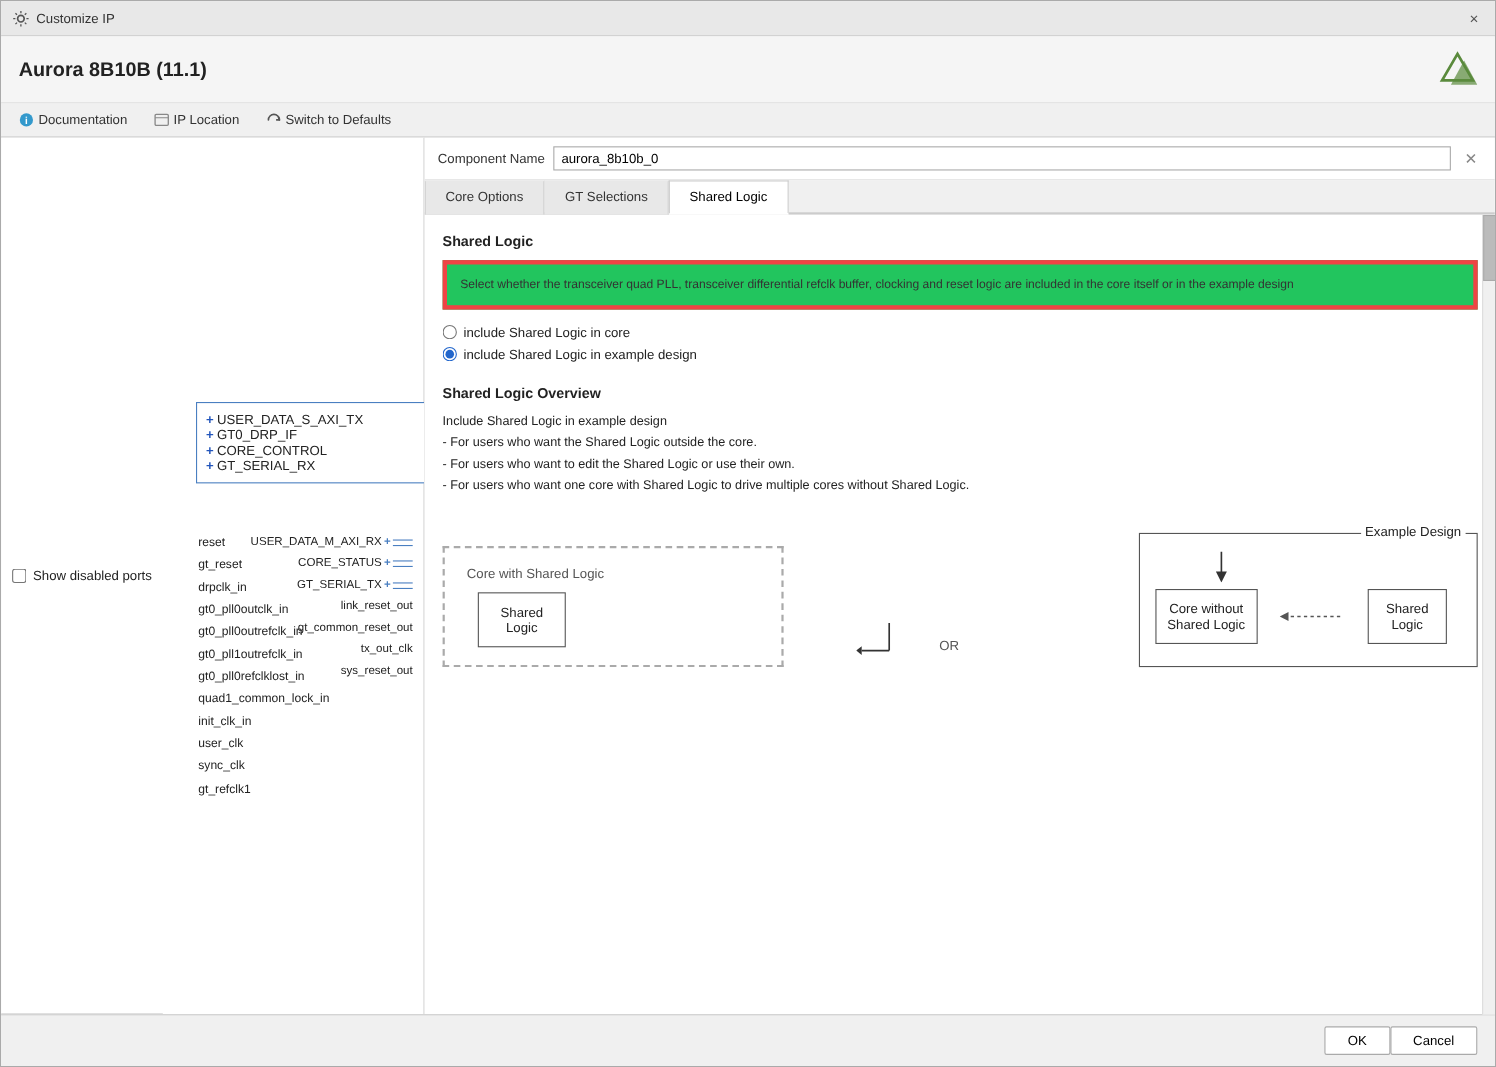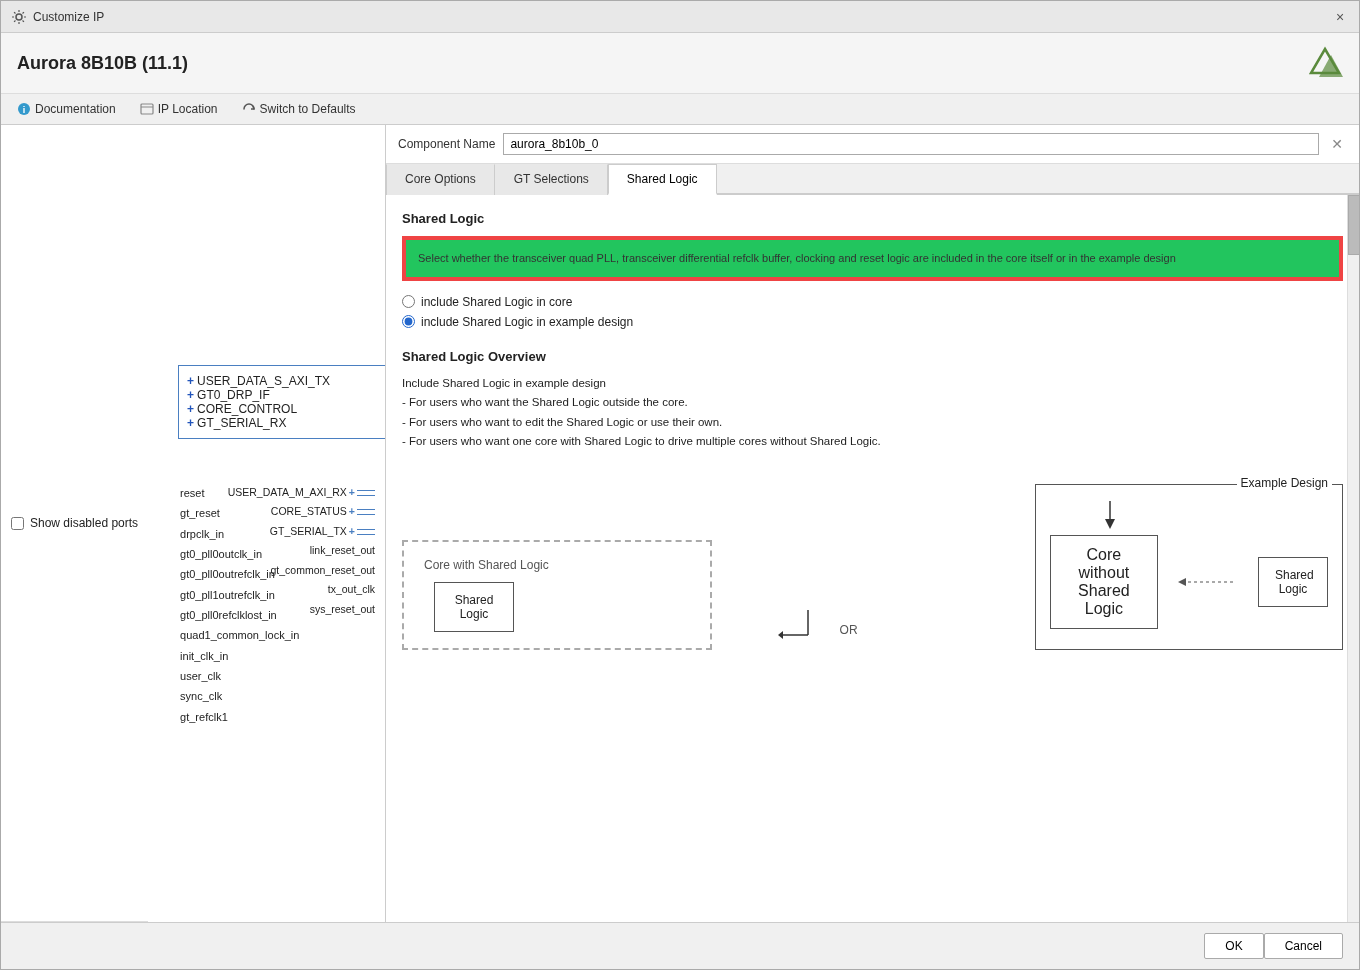--- a/index.html
+++ b/index.html
@@ -216,21 +216,21 @@
           </div>
         </div>
 
         <div style="display:flex;flex-direction:row;align-items:flex-end;gap:6px;margin-top:10px;">
 
           <div style="position:relative;border:2px dashed #aaa;padding:16px 20px;width:340px;">
             <div style="font-size:12px;color:#555;margin-bottom:10px;">Core with Shared Logic</div>
             <div style="border:1.5px solid #555;width:80px;height:50px;display:flex;align-items:center;justify-content:center;text-align:center;font-size:12px;margin-left:10px;">Shared<br>Logic</div>
           </div>
 
-          <div style="display:flex;align-items:center;gap:2px;width:340px;padding-left:60px;">
+          <div style="display:flex;align-items:center;gap:16px;width:340px;padding-left:60px;">
             <div style="display:flex;flex-direction:column;align-items:center;">
 
               <svg width="80" height="40">
                 <line x1="30" y1="0" x2="30" y2="25" stroke="#333" stroke-width="1.5"></line>
                 <line x1="30" y1="25" x2="5" y2="25" stroke="#333" stroke-width="1.5"></line>
                 <polygon points="5,21 0,25 5,29" fill="#333"></polygon>
               </svg>
             </div>
             <div style="font-size:12px;color:#555;margin-left:-20px;">OR</div>
           </div>
@@ -238,21 +238,21 @@
           <div style="position:relative;border:1.5px solid #555;padding:16px 14px;width:340px;margin-top:16px;">
             <div style="position:absolute;top:-9px;right:10px;background:#fff;padding:0 4px;font-size:12px;">Example Design</div>
 
             <div style="display:flex;justify-content:flex-start;padding-left:50px;margin-bottom:6px;">
               <svg width="20" height="28">
                 <line x1="10" y1="0" x2="10" y2="20" stroke="#333" stroke-width="1.5"></line>
                 <polygon points="5,18 10,28 15,18" fill="#333"></polygon>
               </svg>
             </div>
             <div style="display:flex;align-items:center;gap:20px;">
-              <div style="border:1.5px solid #555;padding:10px 10px;text-align:center;font-size:16px;background:#fff;min-width:80px;">
+              <div style="border:1.5px solid #555;padding:10px 10px;text-align:center;font-size:12px;background:#fff;min-width:80px;">
                 Core without<br>Shared Logic
               </div>
 
               <div style="display:flex;align-items:center;">
                 <svg width="60" height="20">
                   <line x1="55" y1="10" x2="8" y2="10" stroke="#555" stroke-width="1.2" stroke-dasharray="3,3"></line>
                   <polygon points="8,6 0,10 8,14" fill="#555"></polygon>
                 </svg>
               </div>
               <div style="border:1.5px solid #555;padding:10px 16px;text-align:center;font-size:12px;background:#fff;min-width:70px;">

